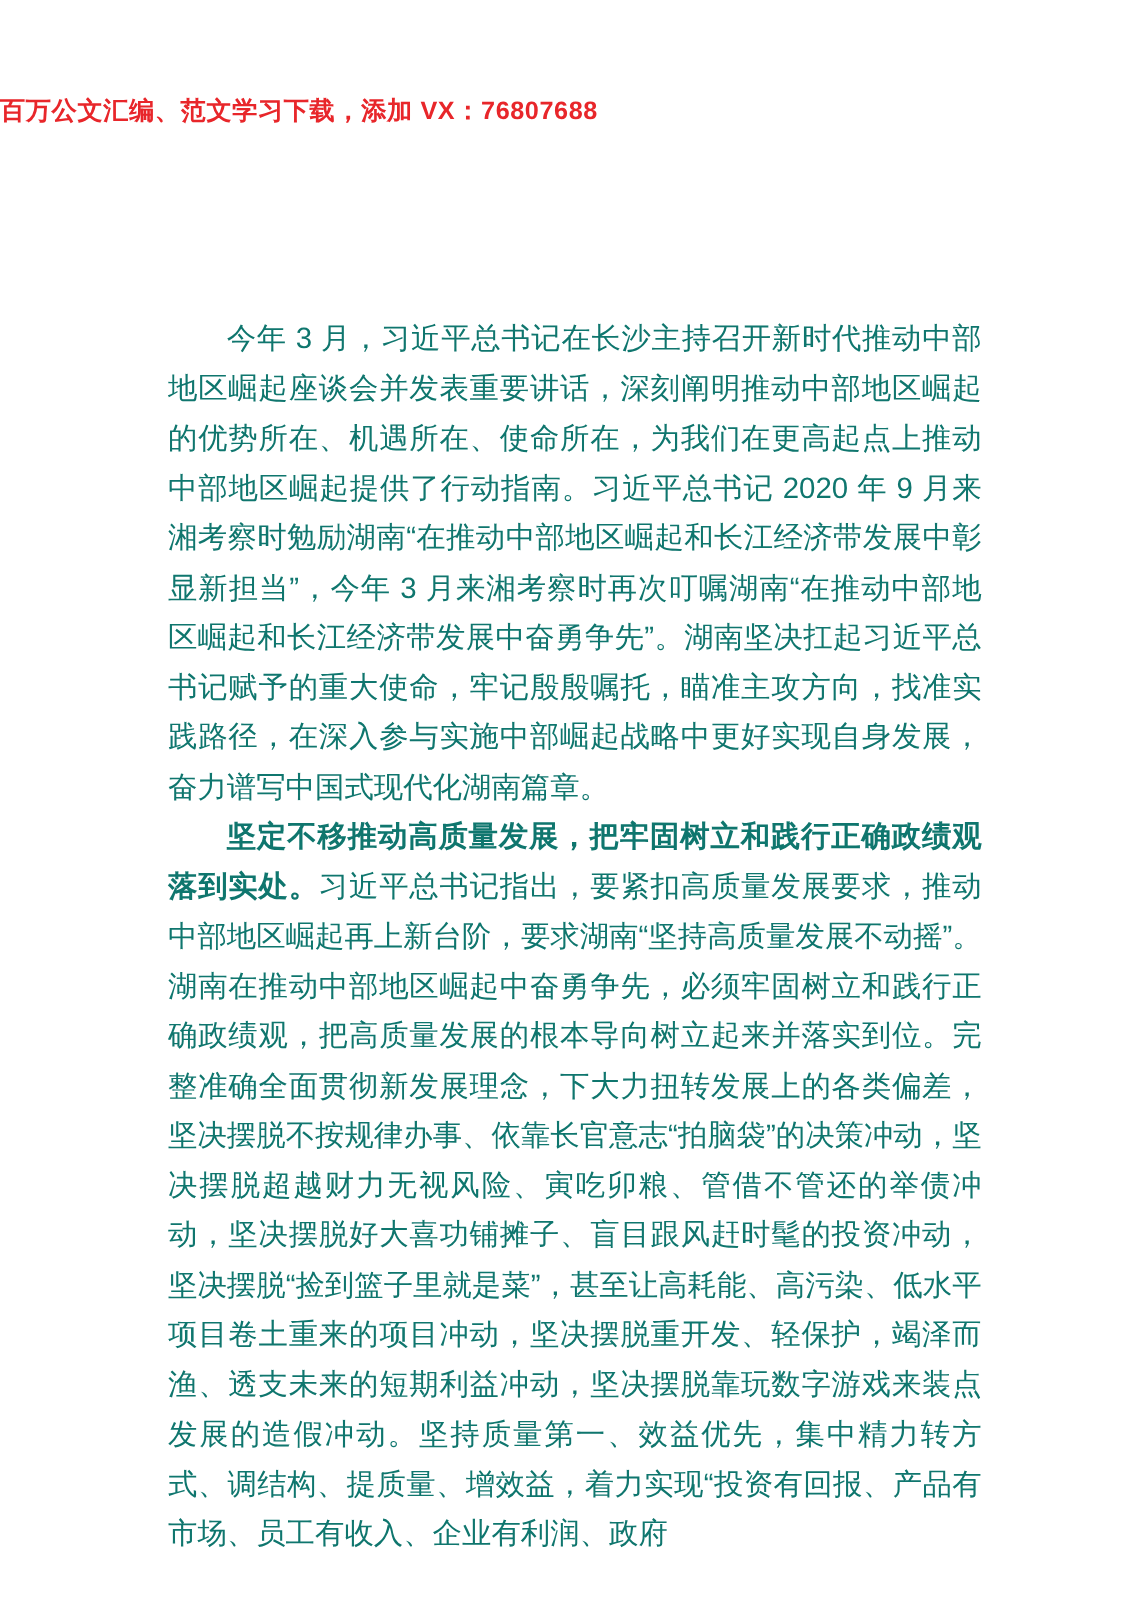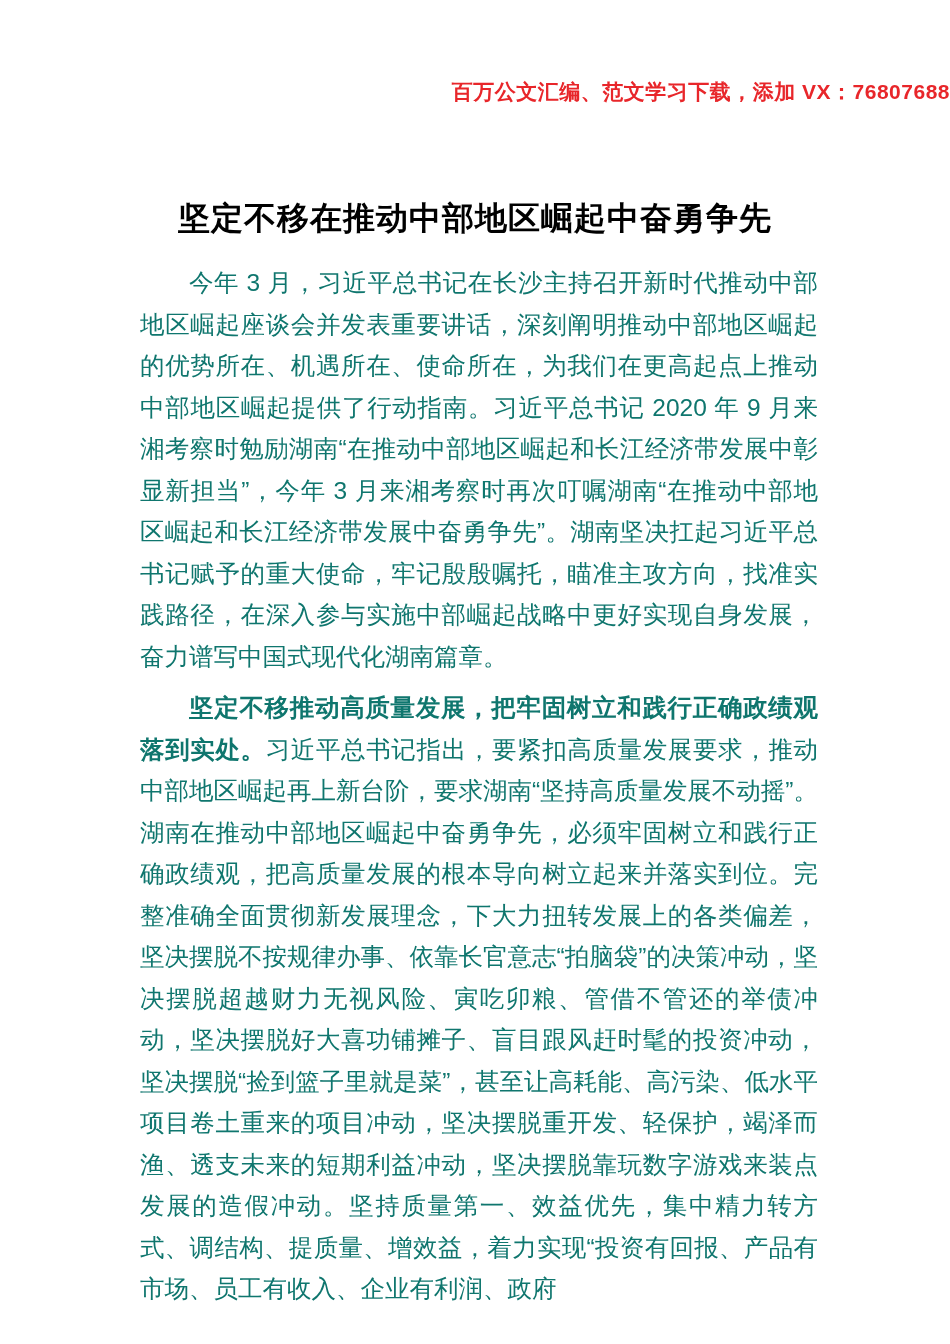--- a/index.html
+++ b/index.html
@@ -16,21 +16,21 @@
     height: 1344px;
     background: #ffffff;
     overflow: hidden;
     box-sizing: border-box;
   }
   .watermark {
     position: absolute;
     top: 78px;
     left: 0;
     width: 100%;
-    text-align: right;
+    text-align: left;
     color: #e8262a;
     font-family: "Liberation Sans", "DejaVu Sans", sans-serif;
     font-size: 21px;
     font-weight: 700;
     letter-spacing: 0.5px;
     white-space: nowrap;
   }
   .doc-title {
     position: absolute;
     top: 176px;
@@ -53,33 +53,32 @@
     line-height: 41.5px;
     color: #0f766e;
     text-align: justify;
     text-justify: inter-ideograph;
   }
   .body-text p {
     margin: 0;
     text-indent: 2em;
   }
   .body-text p + p {
-    margin-top: 10px;
+    margin-top: 0;
   }
   .bold-lead {
     font-weight: 700;
   }
 </style>
 </head>
 <body>
 
 <div class="page">
 
   <div class="watermark">百万公文汇编、范文学习下载，添加 VX：76807688</div>
 
-  <h1 class="doc-title">坚定不移在推动中部地区崛起中奋勇争先</h1>
 
   <div class="body-text">
     <p><span>今年 3 月，习近平总书记在长沙主持召开新时代推动中部地区崛起座谈会并发表重要讲话，深刻阐明推动中部地区崛起的优势所在、机遇所在、使命所在，为我们在更高起点上推动中部地区崛起提供了行动指南。习近平总书记 2020 年 9 月来湘考察时勉励湖南“在推动中部地区崛起和长江经济带发展中彰显新担当”，今年 3 月来湘考察时再次叮嘱湖南“在推动中部地区崛起和长江经济带发展中奋勇争先”。湖南坚决扛起习近平总书记赋予的重大使命，牢记殷殷嘱托，瞄准主攻方向，找准实践路径，在深入参与实施中部崛起战略中更好实现自身发展，奋力谱写中国式现代化湖南篇章。</span></p>
     <p><span class="bold-lead">坚定不移推动高质量发展，把牢固树立和践行正确政绩观落到实处。</span><span>习近平总书记指出，要紧扣高质量发展要求，推动中部地区崛起再上新台阶，要求湖南“坚持高质量发展不动摇”。湖南在推动中部地区崛起中奋勇争先，必须牢固树立和践行正确政绩观，把高质量发展的根本导向树立起来并落实到位。完整准确全面贯彻新发展理念，下大力扭转发展上的各类偏差，坚决摆脱不按规律办事、依靠长官意志“拍脑袋”的决策冲动，坚决摆脱超越财力无视风险、寅吃卯粮、管借不管还的举债冲动，坚决摆脱好大喜功铺摊子、盲目跟风赶时髦的投资冲动，坚决摆脱“捡到篮子里就是菜”，甚至让高耗能、高污染、低水平项目卷土重来的项目冲动，坚决摆脱重开发、轻保护，竭泽而渔、透支未来的短期利益冲动，坚决摆脱靠玩数字游戏来装点发展的造假冲动。坚持质量第一、效益优先，集中精力转方式、调结构、提质量、增效益，着力实现“投资有回报、产品有市场、员工有收入、企业有利润、政府</span></p>
   </div>
 
 </div>
 
 </body></html>

